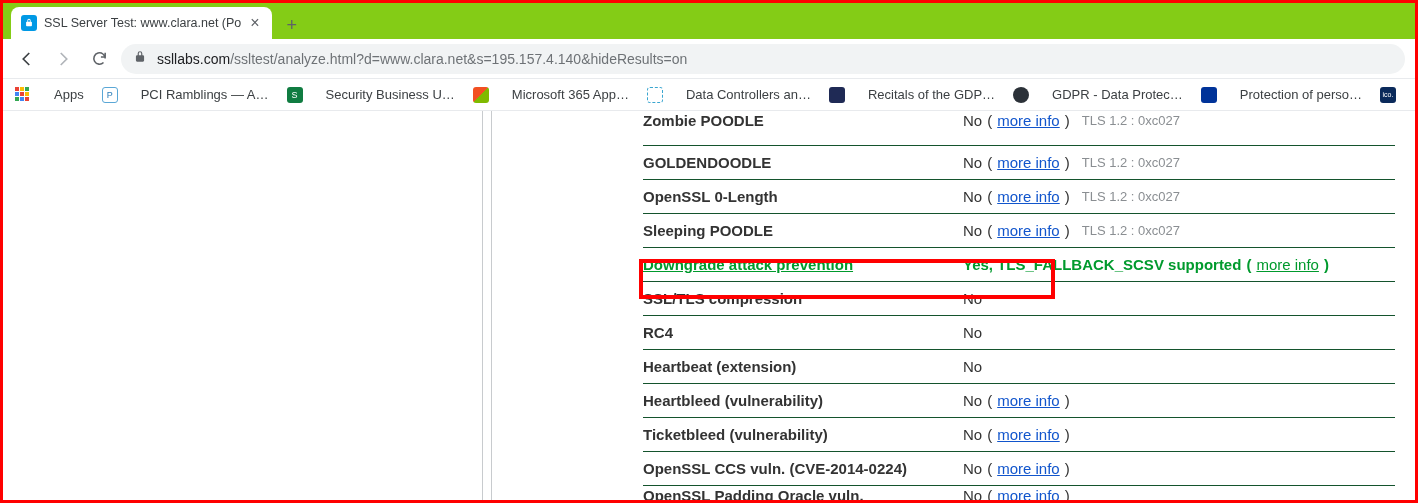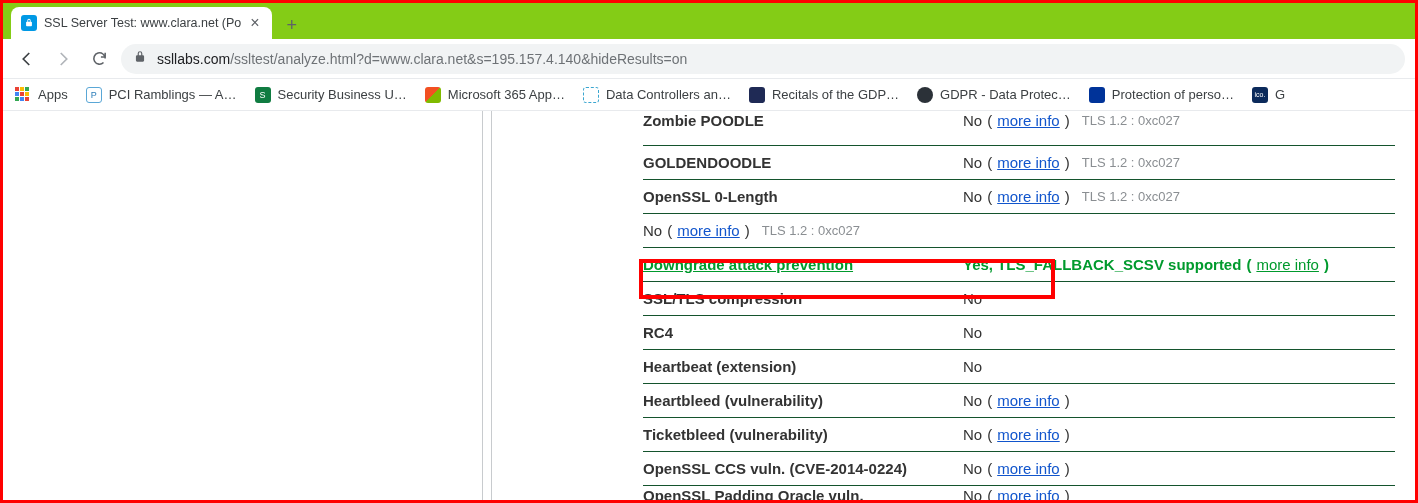--- a/index.html
+++ b/index.html
@@ -78,21 +78,21 @@
     align-items: center;
     gap: 18px;
     padding: 0 12px;
     height: 32px;
     background: #fff;
     font-size: 13px;
     color: #3c4043;
     border-bottom: 1px solid #e8eaed;
   }
   .bm {
-    display: inline-flex; align-items: center; gap: 7px; white-space: nowrap;
+    display: inline-flex; align-items: center; gap: 23px; white-space: nowrap;
   }
   .bm-ico {
     width: 16px; height: 16px; border-radius: 3px; display: inline-flex;
     align-items: center; justify-content: center; font-size: 9px; color: #fff;
   }
   .apps-ico {
     width: 16px; height: 16px;
     display: grid; grid-template-columns: repeat(3, 4px); grid-template-rows: repeat(3, 4px);
     gap: 1px;
   }
@@ -259,20 +259,21 @@
         <span class="label">GOLDENDOODLE</span>
         <span class="val"><span>No</span> (<span class="link">more info</span>)</span>
         <span class="meta">TLS 1.2 : 0xc027</span>
       </div>
       <div class="row">
         <span class="label">OpenSSL 0-Length</span>
         <span class="val"><span>No</span> (<span class="link">more info</span>)</span>
         <span class="meta">TLS 1.2 : 0xc027</span>
       </div>
       <div class="row">
+        <span class="label">Sleeping POODLE</span>
         <span class="val"><span>No</span> (<span class="link">more info</span>)</span>
         <span class="meta">TLS 1.2 : 0xc027</span>
       </div>
       <div class="row green">
         <span class="label" style="text-decoration: underline;">Downgrade attack prevention</span>
         <span class="val"><span class="green">Yes, TLS_FALLBACK_SCSV supported</span> (<span class="link">more info</span>)</span>
       </div>
       <div class="row">
         <span class="label">SSL/TLS compression</span>
         <span class="val">

